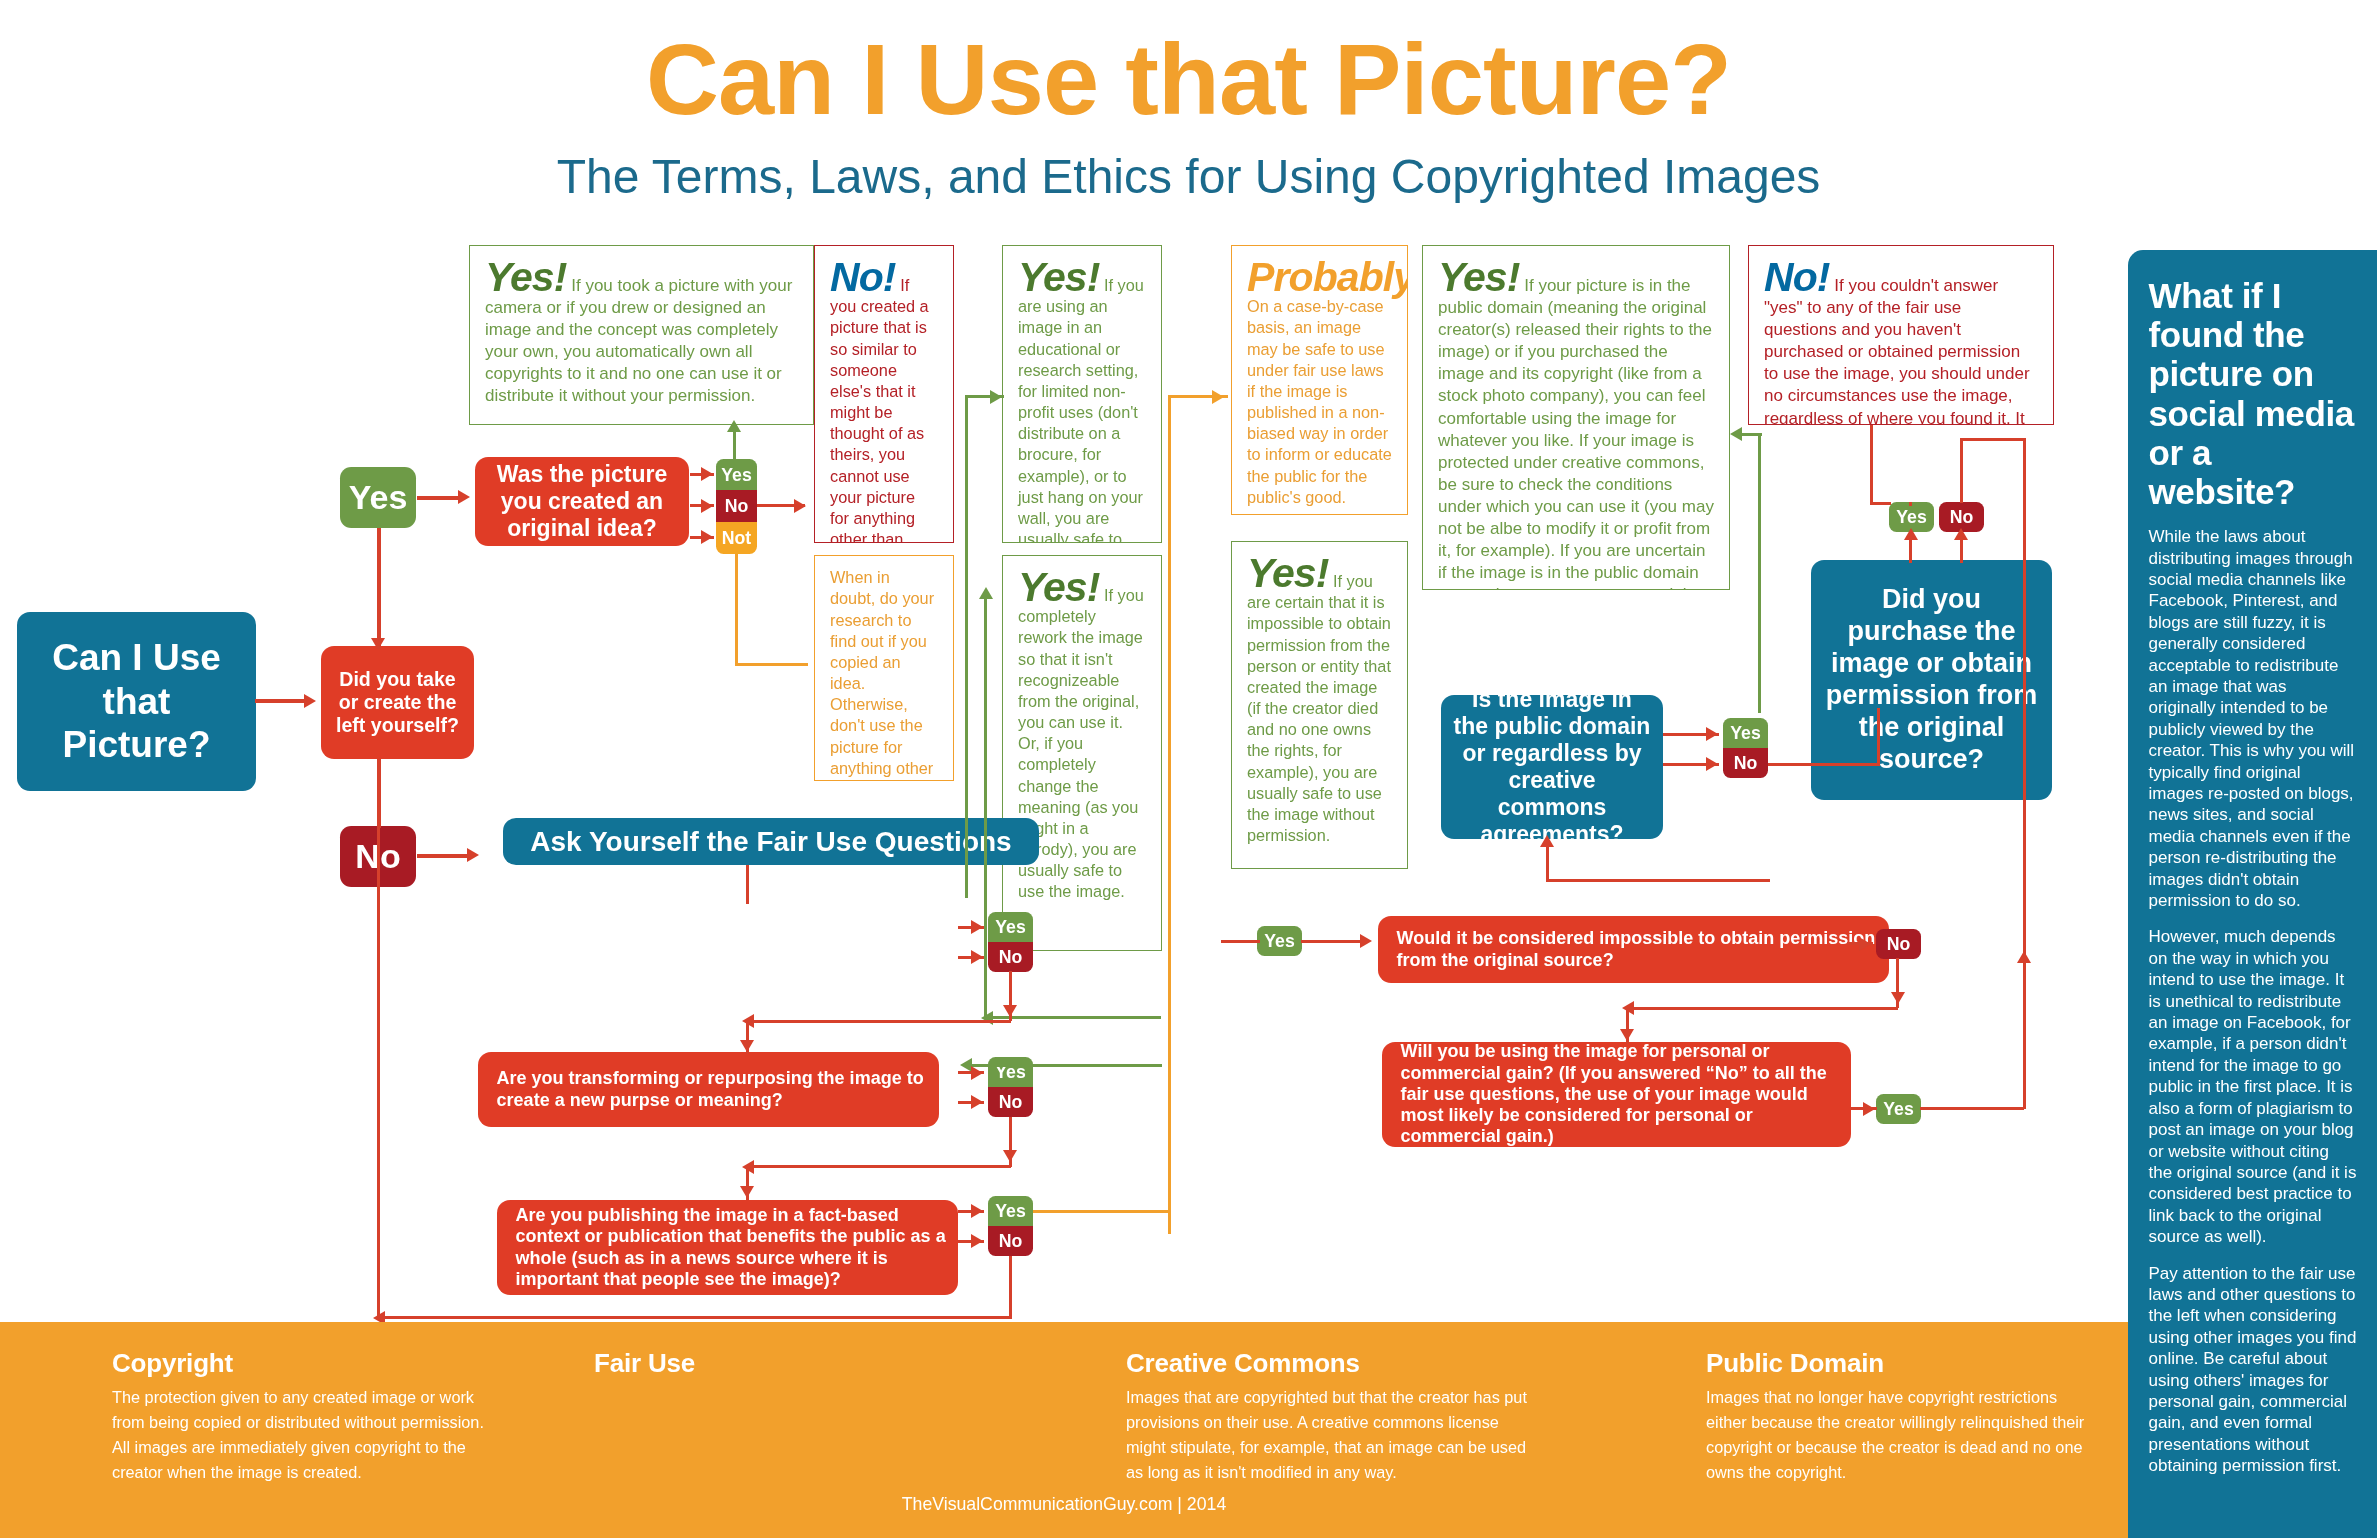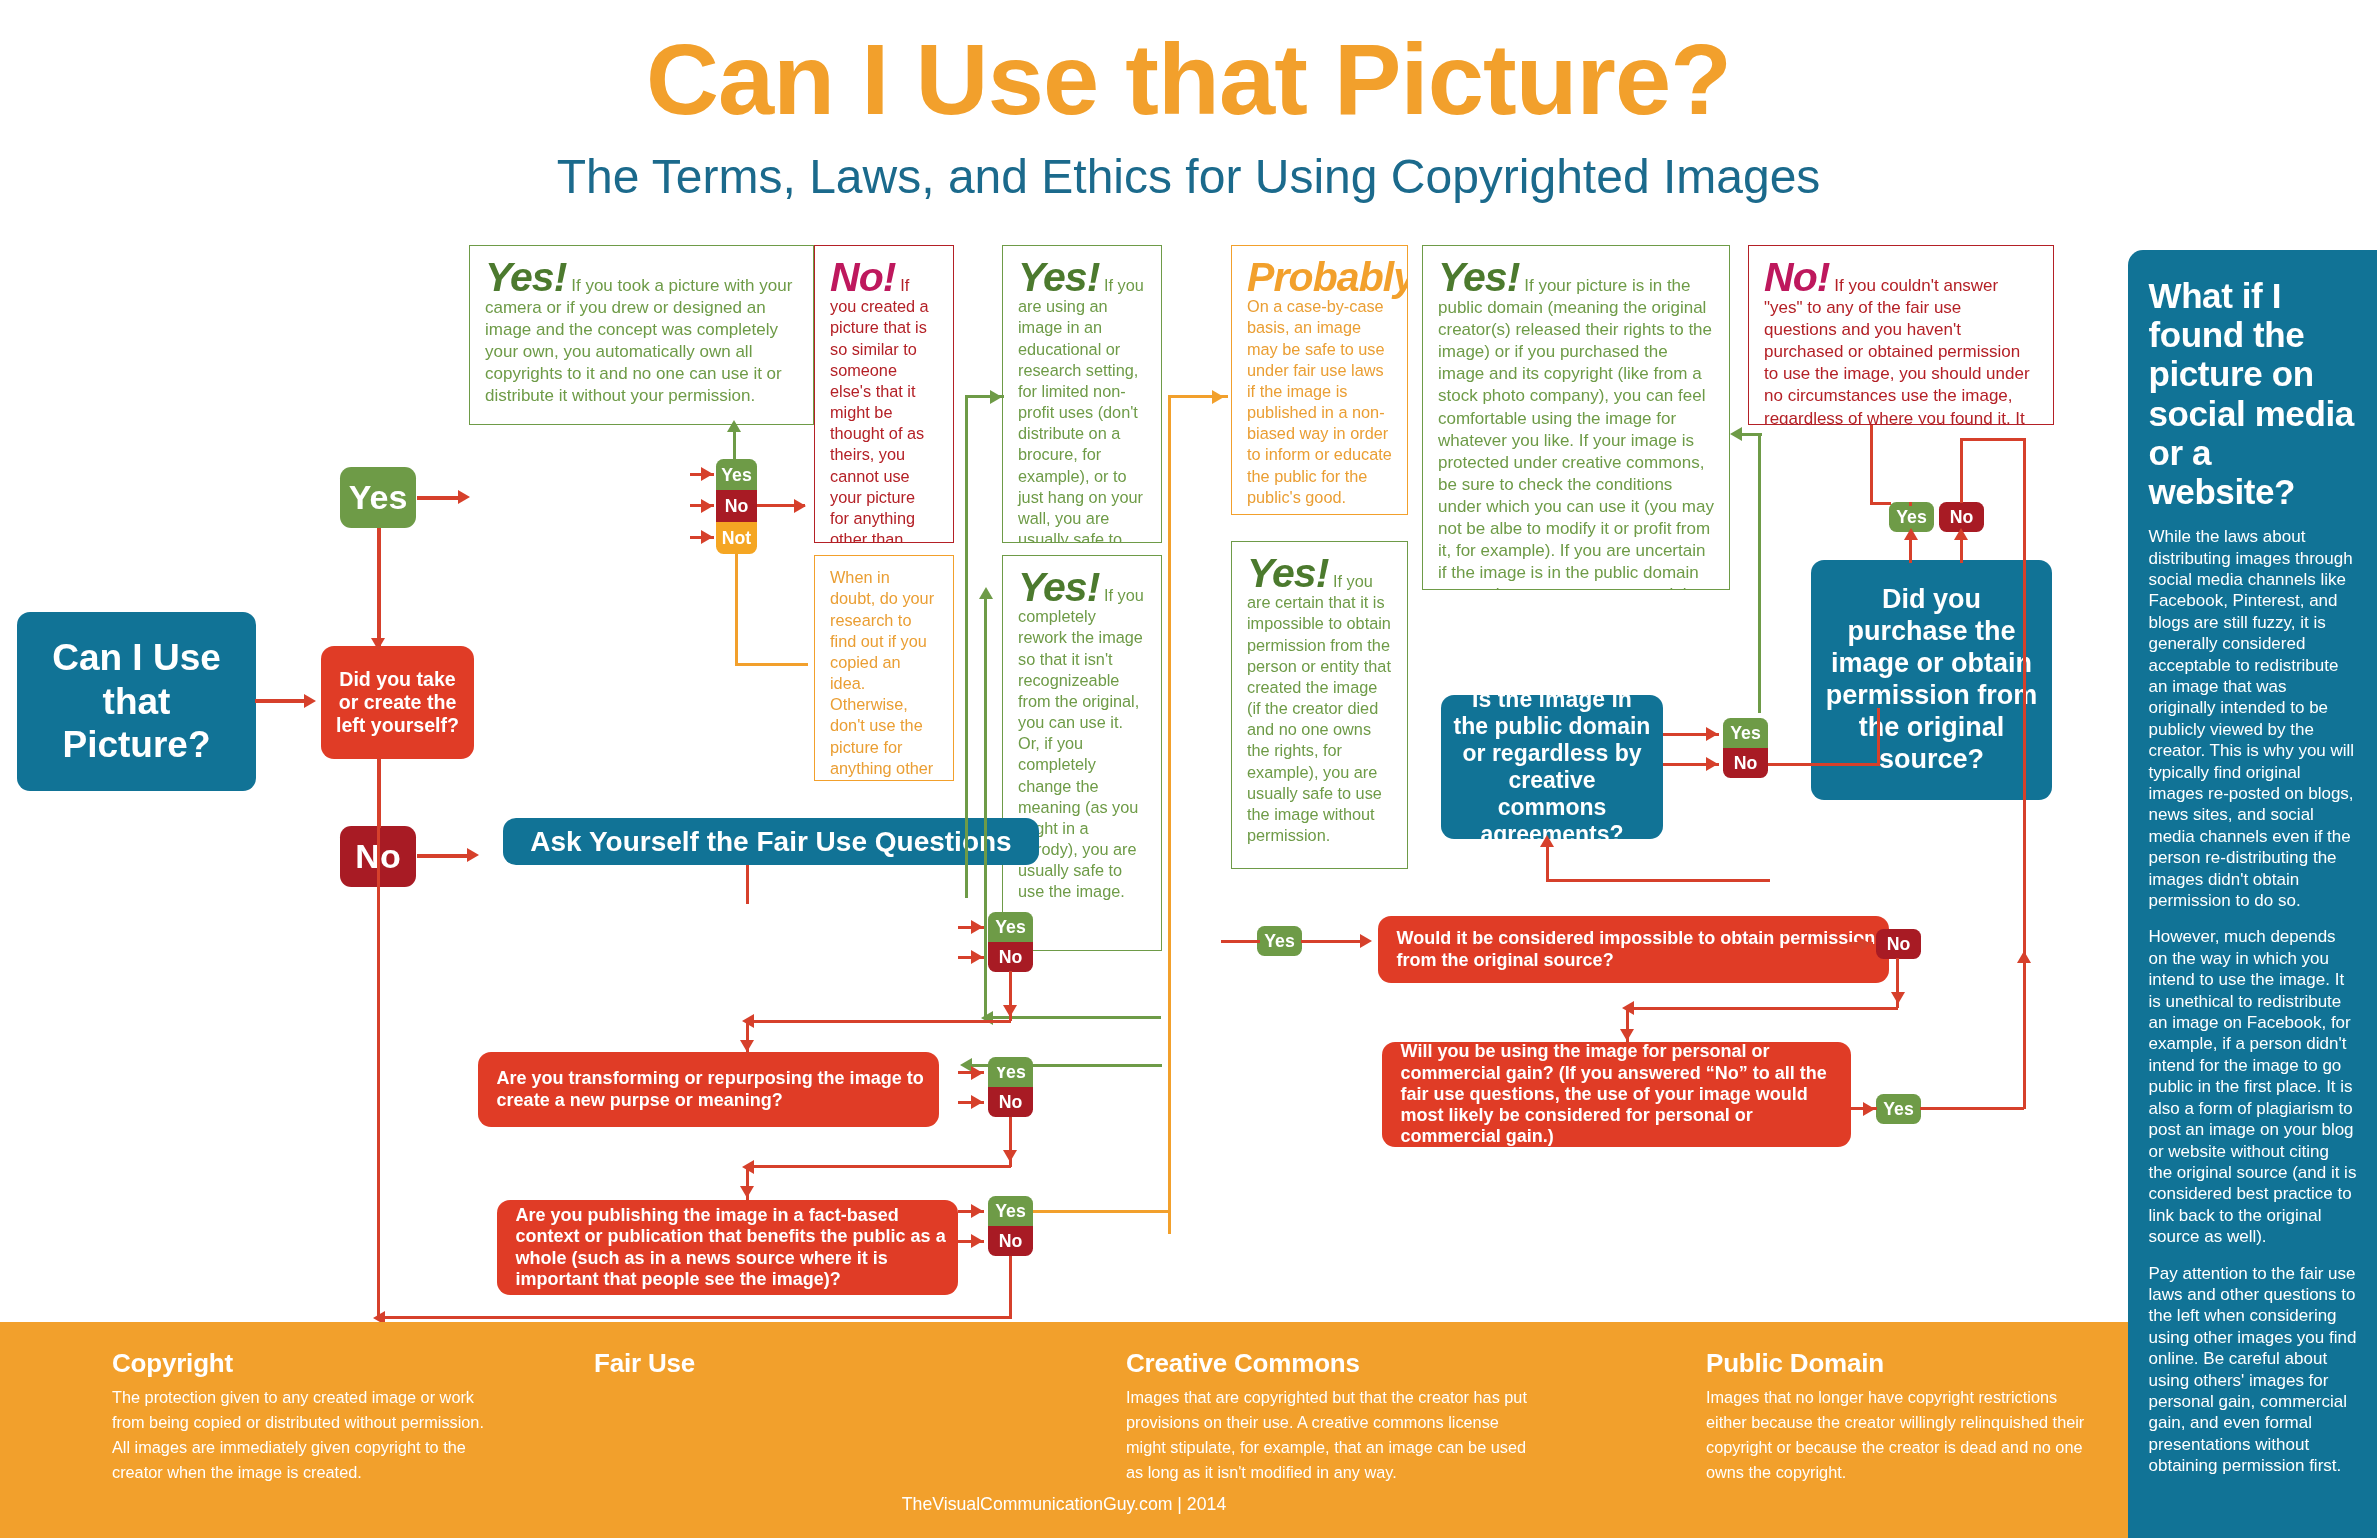--- a/index.html
+++ b/index.html
@@ -42,21 +42,21 @@
   .outbox.red   { border-color: #B42026; color: #B42026; }
   .outbox.green { border-color: #6E9B47; color: #6E9B47; }
   .outbox.orange{ border-color: #F2A02C; color: #EA9E33; }
 
   .lead {
     font-size: 41px; font-weight: bold; font-style: italic;
     letter-spacing: -0.9px;
     line-height: 0.9;
   }
   .lead.green  { color: #4C7A2E; }
-  .lead.red    { color: #be185d; }
+  .lead.red    { color: #0369a1; }
   .lead.orange { color: #F2A02C; }
   .outbox p { display: inline; }
 
   
   .node {
     position: absolute;
     border-radius: 13px;
     color: #fff;
     font-weight: bold;
     display: flex; align-items: center; justify-content: center;
@@ -176,20 +176,23 @@
   </div>
 
   <div class="node blue" style="left:17px; top:612px; width:239px; height:179px; font-size:37px;">
     <span>Can I Use that Picture?</span>
   </div>
 
   <div class="node red" style="left:321px; top:646px; width:153px; height:113px; font-size:19.6px;">
     <span>Did you take or create the left yourself?</span>
   </div>
 
+  <div class="node red" style="left:475px; top:457px; width:214px; height:89px; font-size:23px;">
+    <span>Was the picture you created an original idea?</span>
+  </div>
 
   <div class="node blue" style="left:503px; top:818px; width:536px; height:47px; font-size:28px;">
     <span>Ask Yourself the Fair Use Questions</span>
   </div>
 
 
   <div class="node red left" style="left:478px; top:1052px; width:461px; height:75px; font-size:18px; padding-left:18.6px;">
     <span>Are you transforming or repurposing the image to create a new purpse or meaning?</span>
   </div>
 

